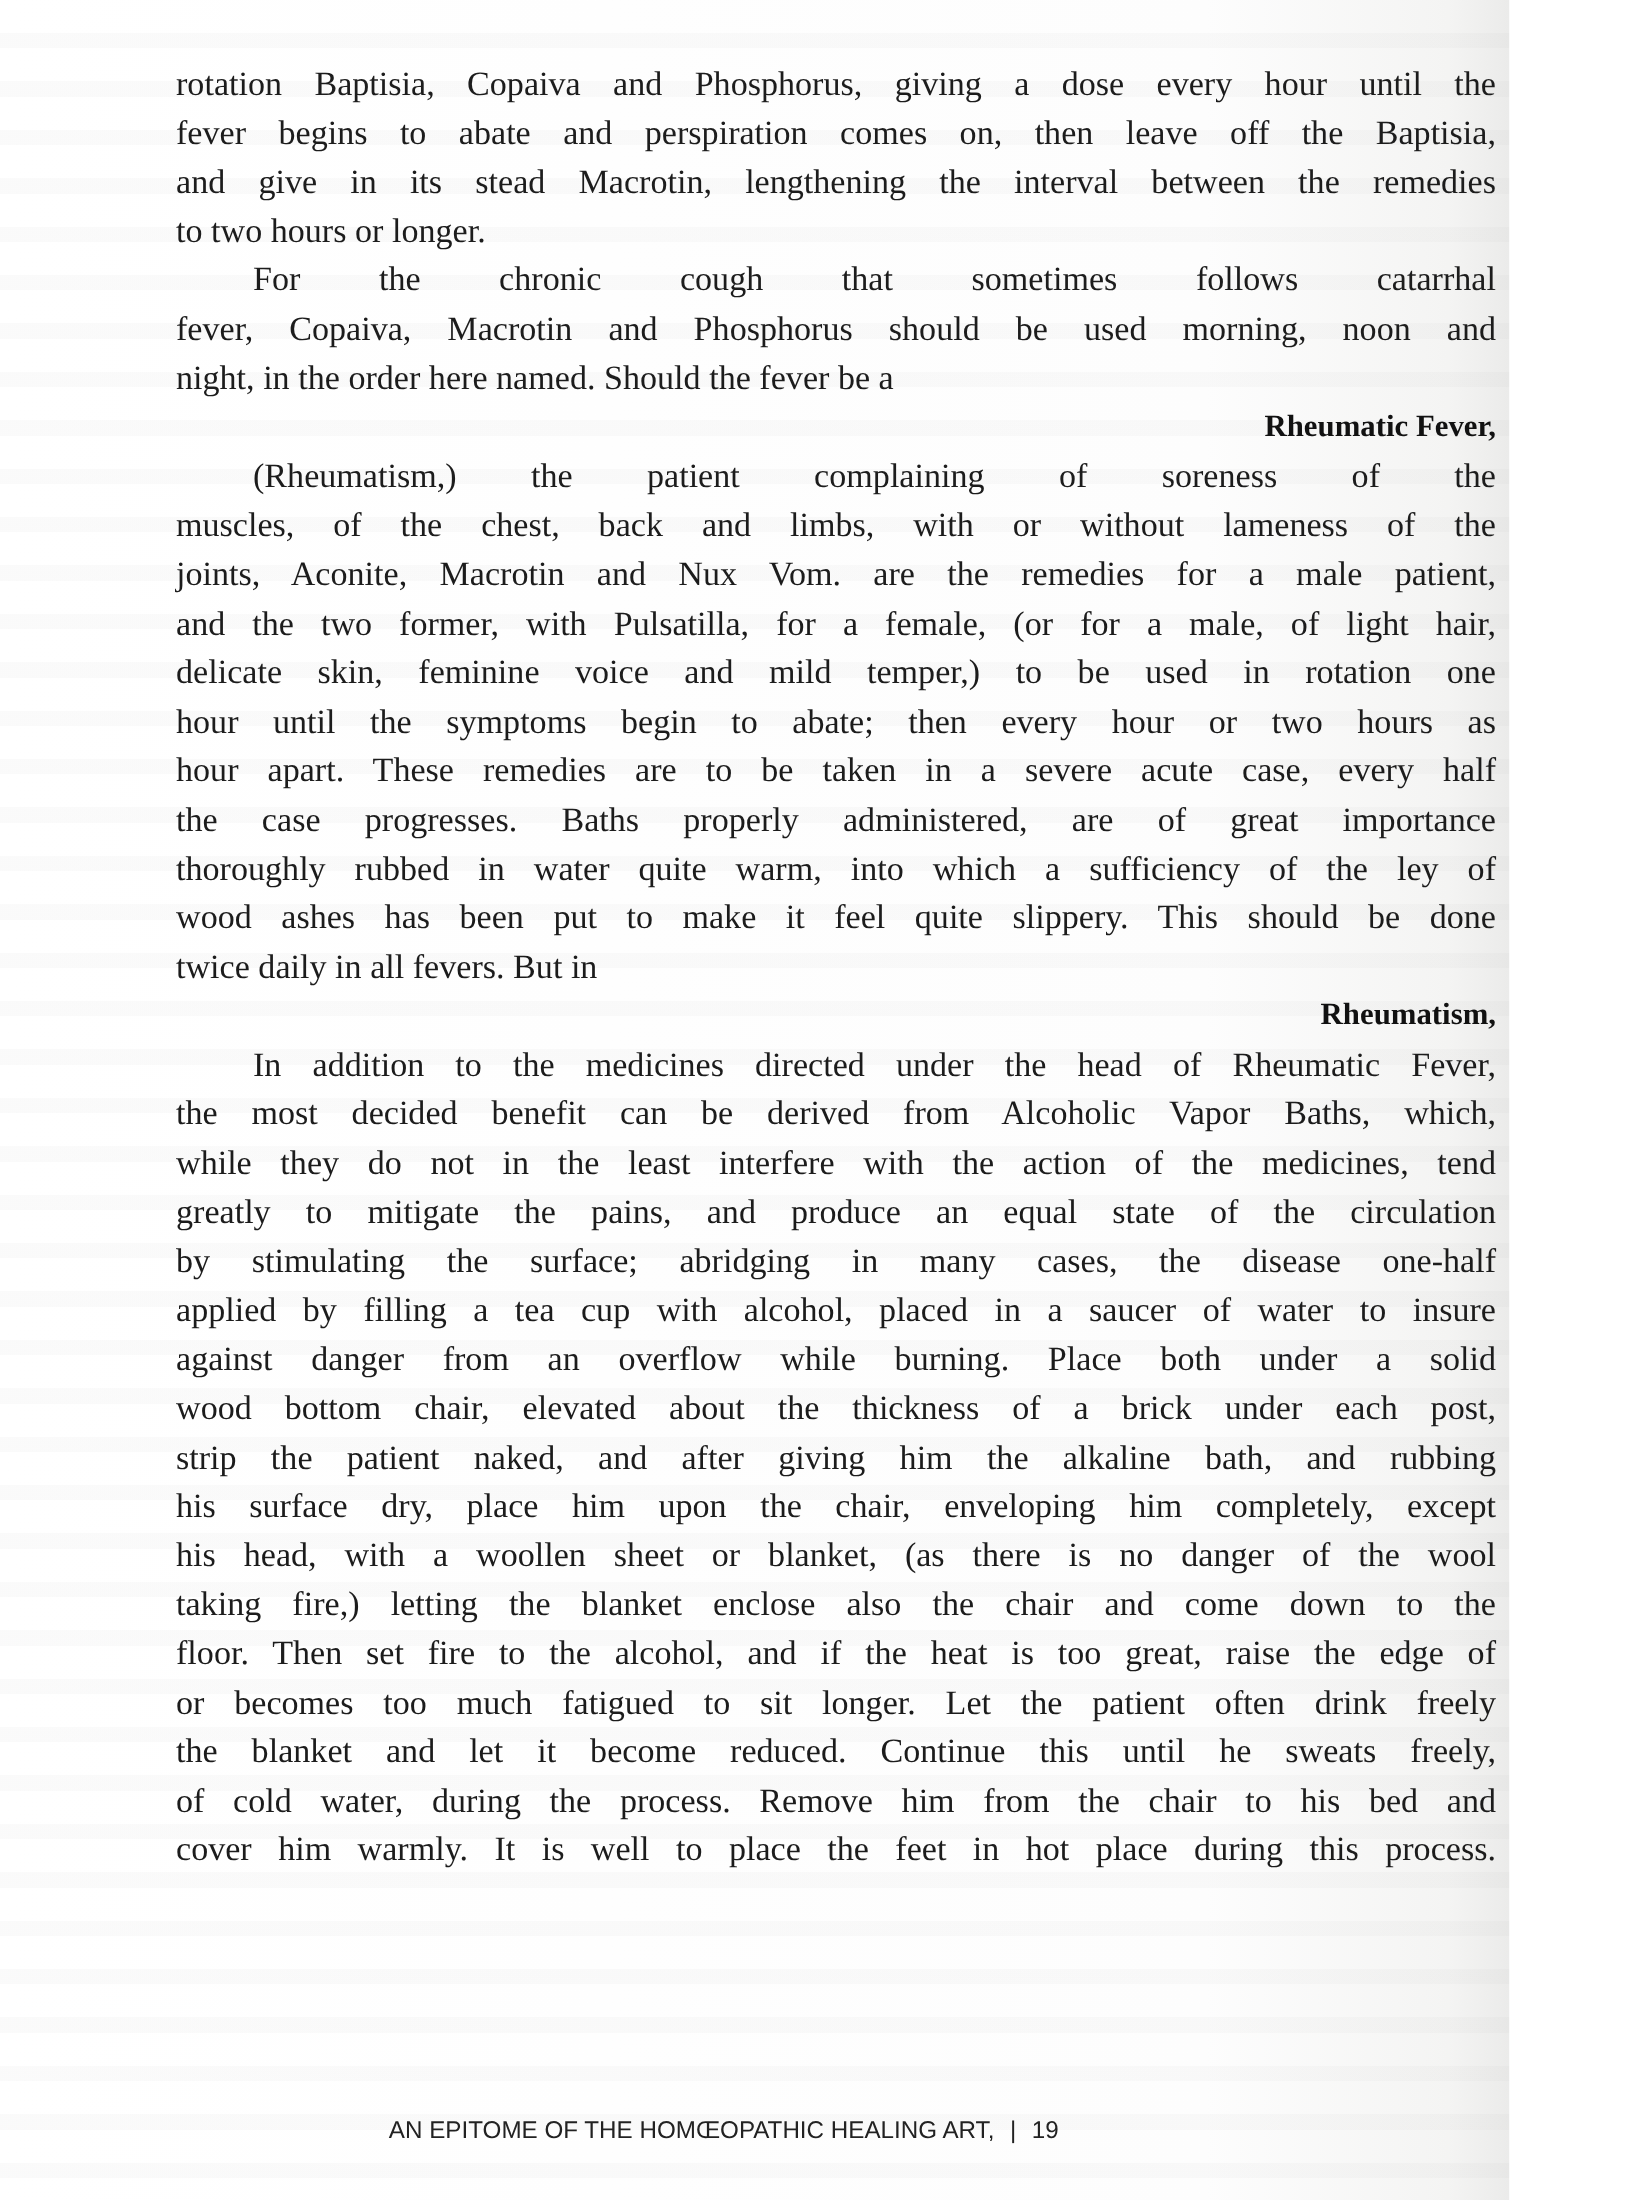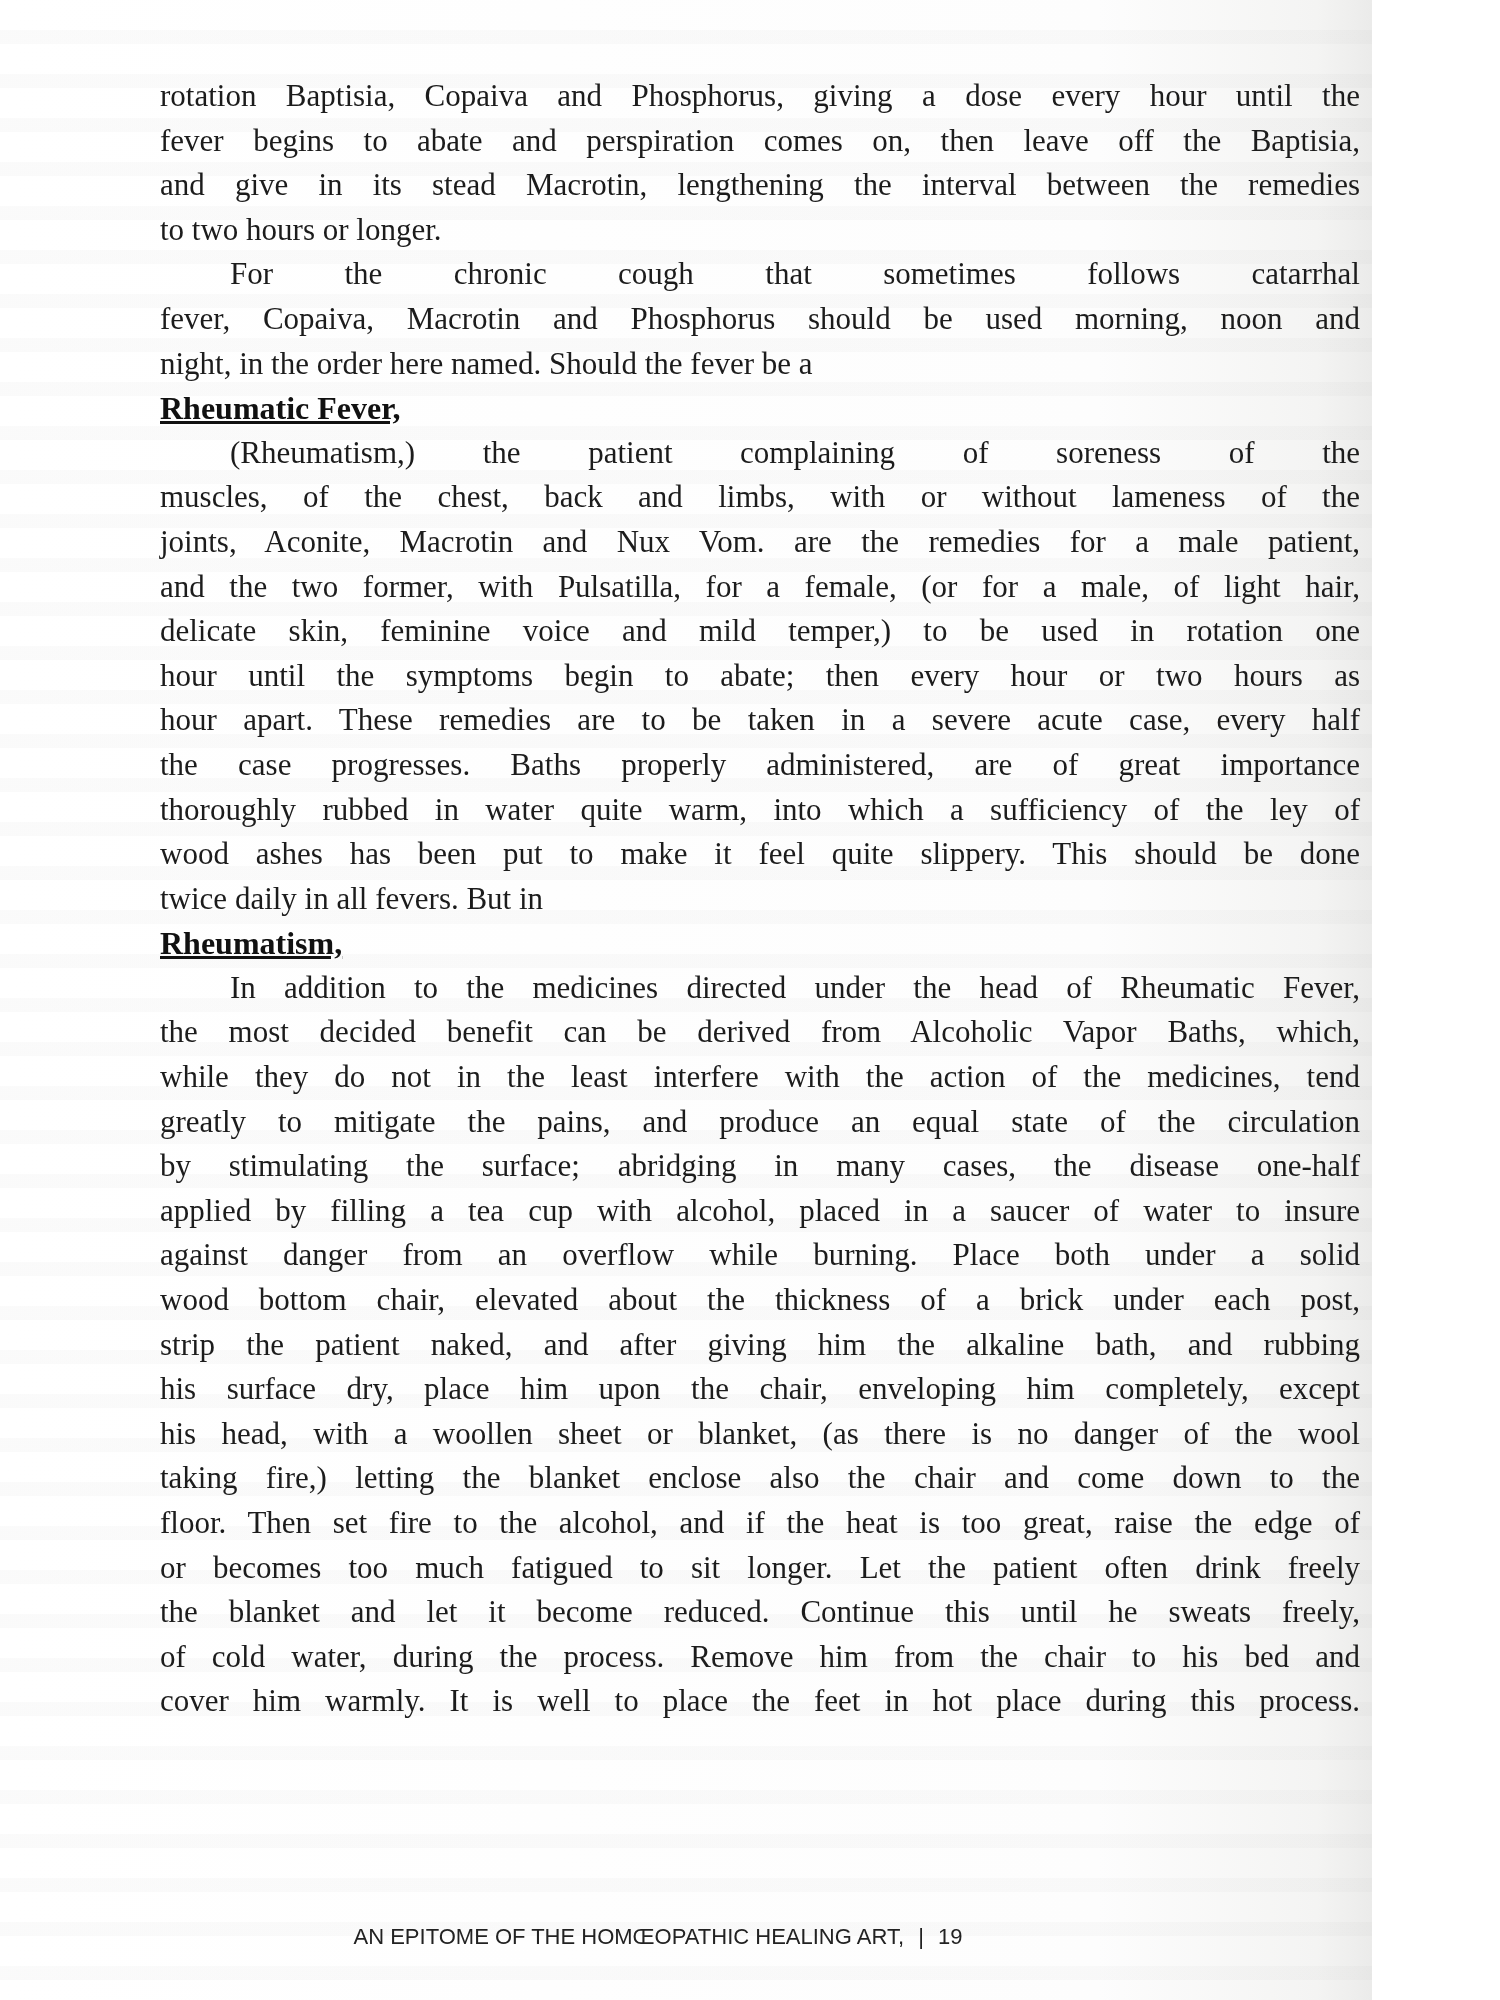--- a/index.html
+++ b/index.html
@@ -10,29 +10,28 @@
     position: absolute; left: 0; top: 0; width: 1372px; height: 2000px;
     background: linear-gradient(to right, #ffffff 0%, #fdfdfd 80%, #f4f4f3 96%, #ebebea 100%);
   }
   .ghost {
     position: absolute; left: 0; top: 0; width: 1372px; height: 2000px;
     background: repeating-linear-gradient(to bottom, rgba(0,0,0,0) 0px, rgba(0,0,0,0) 30px, rgba(120,120,120,0.035) 30px, rgba(120,120,120,0.035) 44px);
   }
   .text {
     position: absolute; left: 160px; top: 54px; width: 1200px;
     font-family: "Liberation Serif", "DejaVu Serif", serif;
-    font-size: 31px; line-height: 44.6px; color: #1c1c1c; margin-top: 20px;
+    font-size: 31px; line-height: 44.6px; color: #1c1c1c;
   }
   .para { text-align: justify; margin: 0; }
   .para .line { display: block; text-align: justify; text-align-last: justify; white-space: nowrap; }
   .para .line.last { text-align-last: left; }
   .heading {
-    text-align: left; font-weight: bold; font-size: 32px; margin: 0; line-height: 44.6px;
+    text-align: right; font-weight: bold; font-size: 28px; margin: 0; line-height: 44.6px;
     color: #111;
-    text-decoration: underline;
   }
   .footer {
     position: absolute; left: 0; width: 1316px; top: 1924px; text-align: center;
     font-family: "Liberation Sans", "DejaVu Sans", sans-serif; font-size: 22px; color: #222;
     letter-spacing: 0px;
   }
 </style>
 </head>
 <body>
 

